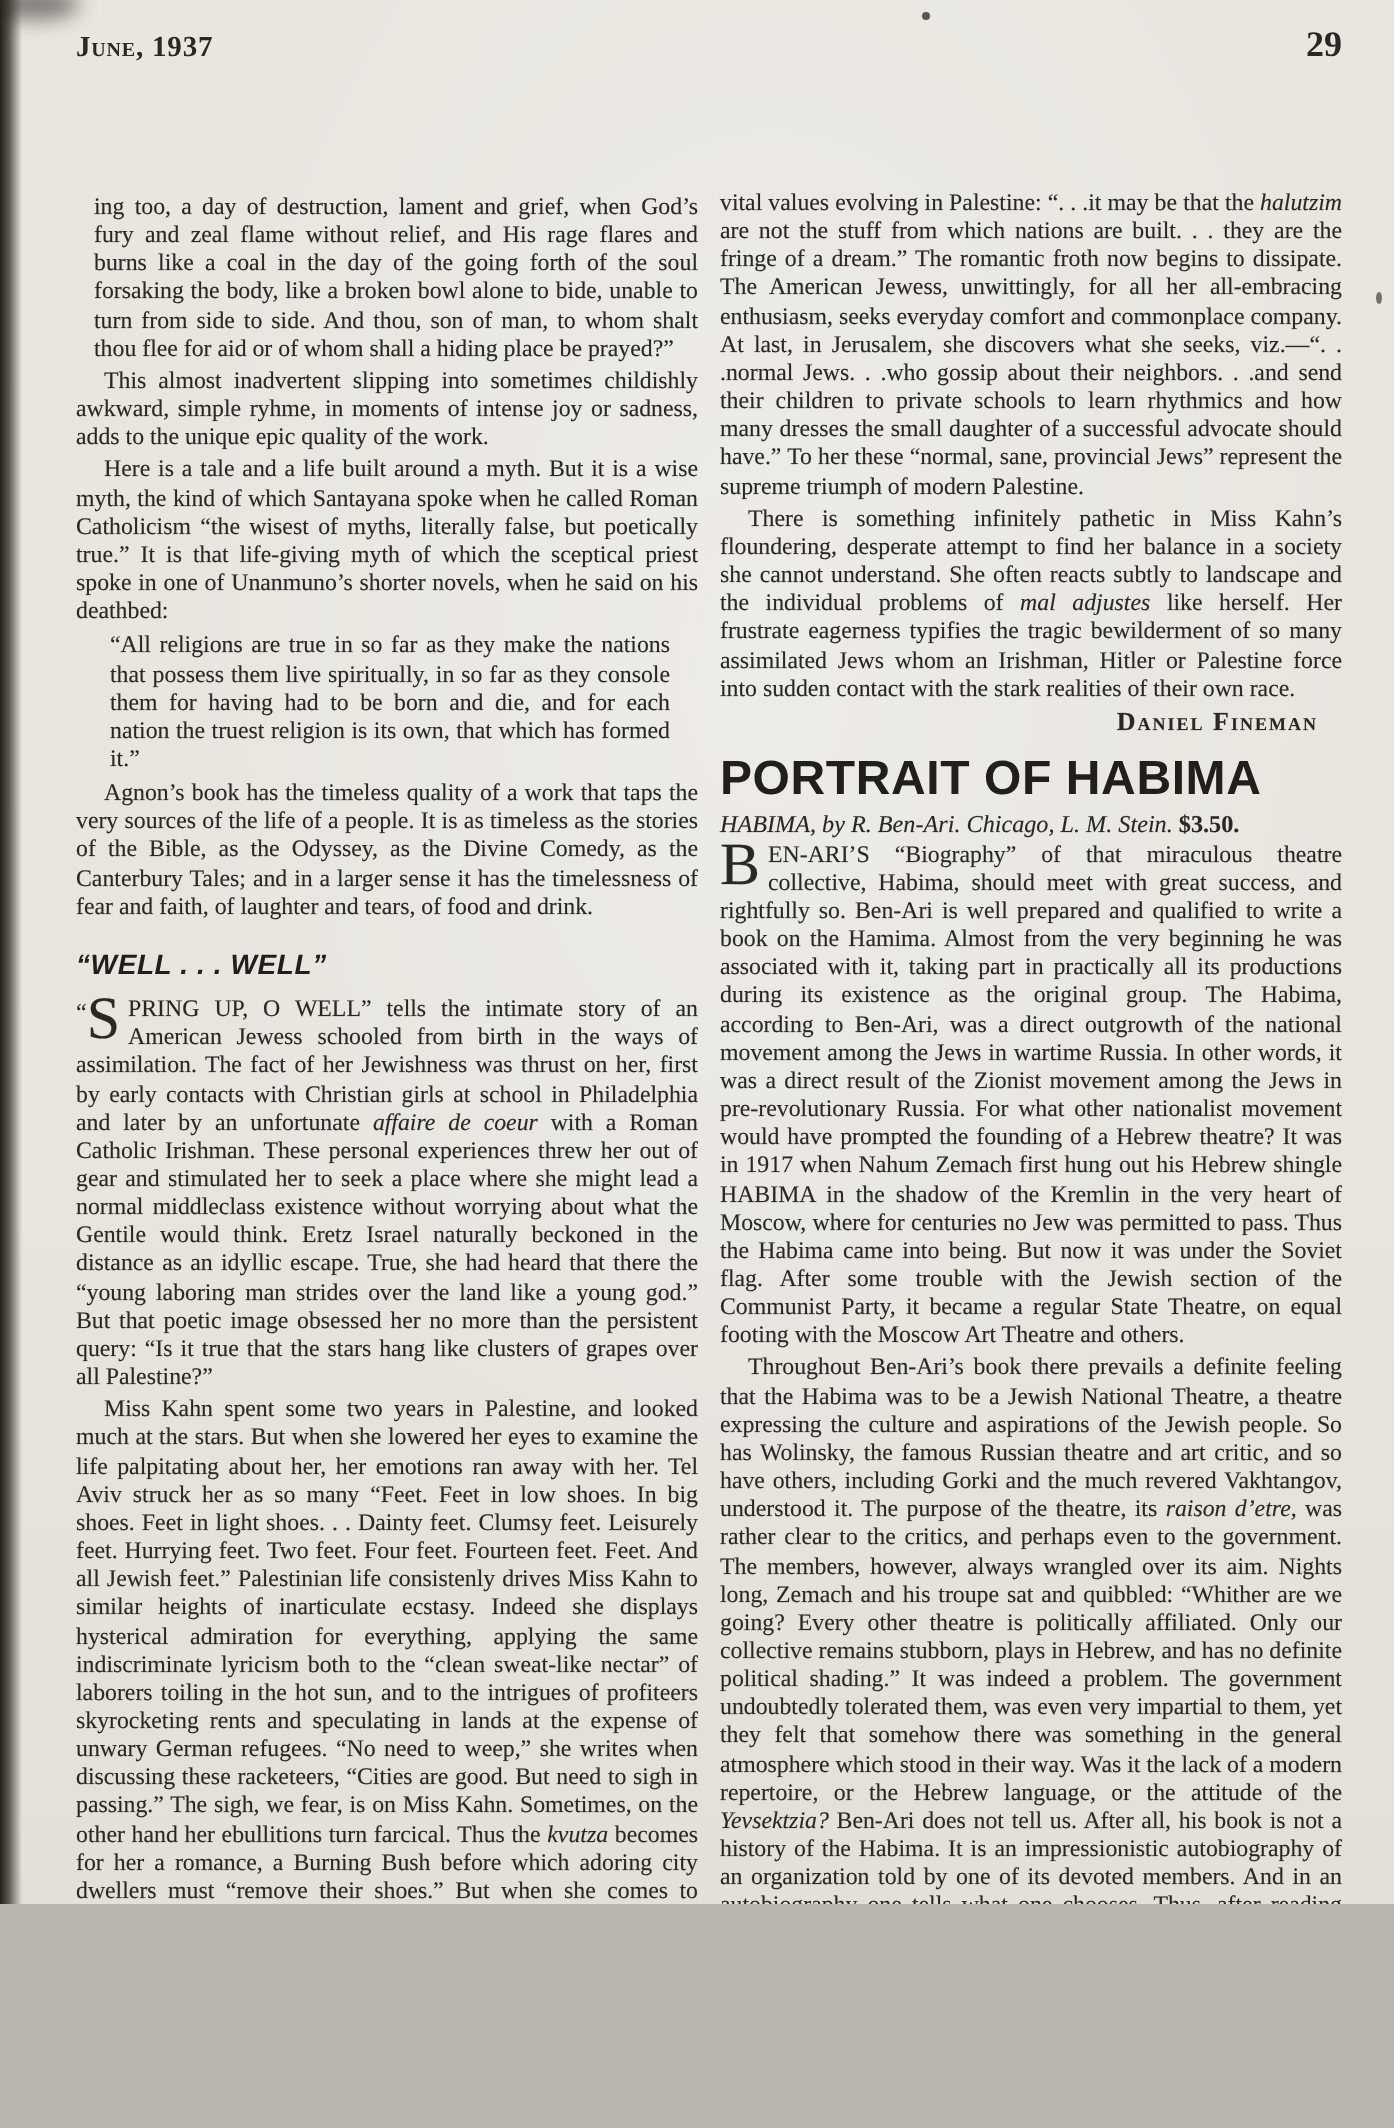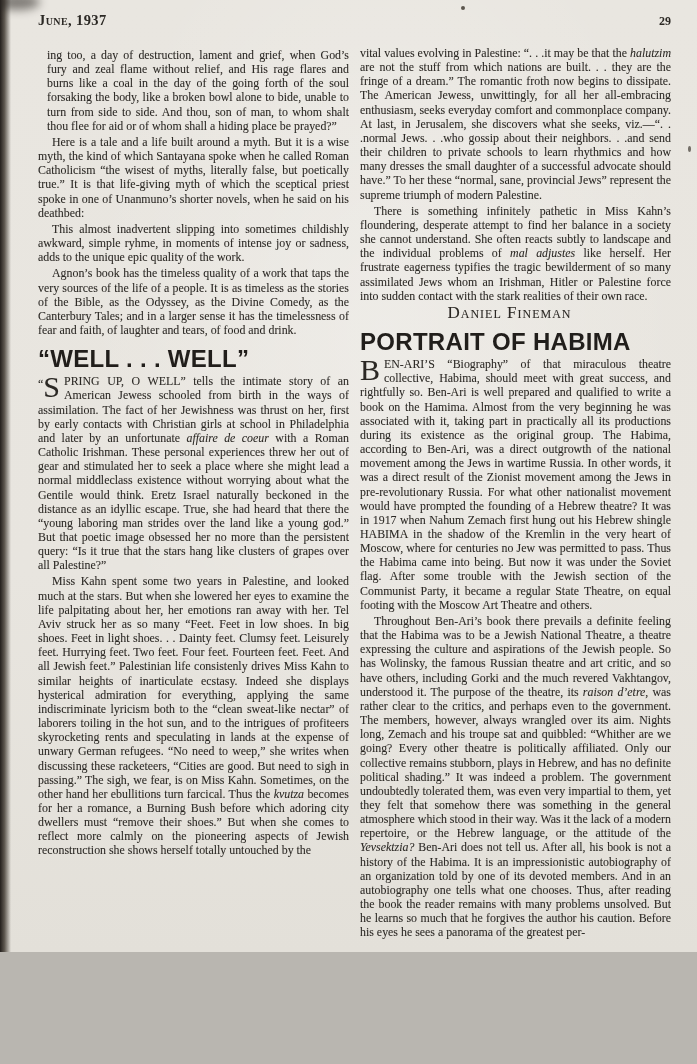--- a/index.html
+++ b/index.html
@@ -22,45 +22,45 @@
     background:#2a2622;border-radius:50%;filter:blur(5px);opacity:.55;
   }
   .speck{position:absolute;background:#423c34;border-radius:50%;}
   .speck-a{left:461px;top:6px;width:4px;height:4px;opacity:.85;}
   .speck-b{left:688px;top:146px;width:3px;height:6px;opacity:.7;}
   .page-header{
     position:absolute;top:12px;left:38px;right:26px;
     display:flex;justify-content:space-between;align-items:baseline;
   }
   .issue{font-variant:small-caps;font-weight:700;font-size:14.5px;letter-spacing:.4px;}
-  .pagenum{font-weight:700;font-size:12px;}
+  .pagenum{font-weight:700;font-size:18px;}
   .columns{
     position:absolute;top:46px;left:38px;right:26px;bottom:0;
     display:flex;gap:11px;
   }
   .col{
     width:311px;flex:0 0 311px;
     font-size:11.9px;line-height:14.15px;
-    text-align:justify;hyphens:none;
+    text-align:justify;hyphens:none;margin-top:48px;
     -webkit-text-stroke:.15px rgba(43,40,36,.45);
   }
   .col p{margin:0;}
   p.indent{text-indent:14px;margin-top:2px;}
   p.bquote{margin:2px 0 2px 9px;}
   p.bquote2{margin:3px 14px 3px 17px;}
   .byline{
-    text-align:center;font-variant:small-caps;font-weight:400;
-    letter-spacing:1px;font-size:17px;margin:3px 12px 0 0;
+    text-align:right;font-variant:small-caps;font-weight:700;
+    letter-spacing:1px;font-size:13px;margin:3px 12px 0 0;
   }
   .art-heading{
     font-family:"Liberation Sans","DejaVu Sans",sans-serif;
     font-weight:700;color:#211e1b;margin:15px 0 8px;
     letter-spacing:.3px;-webkit-text-stroke:0;
   }
-  .h-well{font-size:24px;}
+  .h-well{font-size:14px;font-style:italic;}
   .h-habima{font-size:24px;}
   .citation{margin:0 0 6px;font-size:12.1px;line-height:14.5px;}
   .citation i{font-style:italic;}
   .citation span{font-weight:600;}
   .dropcap-wrap{float:left;margin:1px 4px 0 0;white-space:nowrap;}
   .lead-q{font-size:12px;position:relative;top:-9px;}
   .dropcap{font-size:30px;line-height:24px;}
   .review-p{margin-top:2px;}
   i{}
 </style>
@@ -75,37 +75,39 @@
 
   <div class="page-header">
     <span class="issue">June, 1937</span>
     <span class="pagenum">29</span>
   </div>
 
   <div class="columns">
 
     <div class="col">
       <p class="bquote">ing too, a day of destruction, lament and grief, when God’s fury and zeal flame without relief, and His rage flares and burns like a coal in the day of the going forth of the soul forsaking the body, like a broken bowl alone to bide, unable to turn from side to side. And thou, son of man, to whom shalt thou flee for aid or of whom shall a hiding place be prayed?”</p>
+      <p class="indent">This almost inadvertent slipping into sometimes childishly awkward, simple ryhme, in moments of intense joy or sadness, adds to the unique epic quality of the work.</p>
       <p class="indent">Here is a tale and a life built around a myth.  But it is a wise myth, the kind of which Santayana spoke when he called Roman Catholicism “the wisest of myths, literally false, but poetically true.”  It is that life-giving myth of which the sceptical priest spoke in one of Unanmuno’s shorter novels, when he said on his deathbed:</p>
-      <p class="indent">This almost inadvertent slipping into sometimes childishly awkward, simple ryhme, in moments of intense joy or sadness, adds to the unique epic quality of the work.</p>
+      <p class="bquote2">“All religions are true in so far as they make the nations that possess them live spiritually, in so far as they console them for having had to be born and die, and for each nation the truest religion is its own, that which has formed it.”</p>
       <p class="indent">Agnon’s book has the timeless quality of a work that taps the very sources of the life of a people.  It is as timeless as the stories of the Bible, as the Odyssey, as the Divine Comedy, as the Canterbury Tales; and in a larger sense it has the timelessness of fear and faith, of laughter and tears, of food and drink.</p>
 
       <div class="art-heading h-well">“WELL . . . WELL”</div>
       <p class="review-p">
         <span class="dropcap-wrap"><span class="lead-q">“</span><span class="dropcap">S</span></span><span><span>PRING UP, O WELL” tells the intimate story of an American Jewess schooled from birth in the ways of assimilation.  The fact of her Jewishness was thrust on her, first by early contacts with Christian girls at school in Philadelphia and later by an unfortunate </span><i>affaire de coeur</i><span> with a Roman Catholic Irishman.  These personal experiences threw her out of gear and stimulated her to seek a place where she might lead a normal middleclass existence without worrying about what the Gentile would think.  Eretz Israel naturally beckoned in the distance as an idyllic escape.  True, she had heard that there the “young laboring man strides over the land like a young god.”  But that poetic image obsessed her no more than the persistent query: “Is it true that the stars hang like clusters of grapes over all Palestine?”</span></span>
       </p>
       <p class="indent"><span>Miss Kahn spent some two years in Palestine, and looked much at the stars.  But when she lowered her eyes to examine the life palpitating about her, her emotions ran away with her.  Tel Aviv struck her as so many “Feet.  Feet in low shoes.  In big shoes.  Feet in light shoes. . .  Dainty feet.  Clumsy feet.  Leisurely feet.  Hurrying feet.  Two feet.  Four feet.  Fourteen feet.  Feet.  And all Jewish feet.”  Palestinian life consistenly drives Miss Kahn to similar heights of inarticulate ecstasy.  Indeed she displays hysterical admiration for everything, applying the same indiscriminate lyricism both to the “clean sweat-like nectar” of laborers toiling in the hot sun, and to the intrigues of profiteers skyrocketing rents and speculating in lands at the expense of unwary German refugees.  “No need to weep,” she writes when discussing these racketeers, “Cities are good.  But need to sigh in passing.”  The sigh, we fear, is on Miss Kahn.  Sometimes, on the other hand her ebullitions turn farcical.  Thus the </span><i>kvutza</i><span> becomes for her a romance, a Burning Bush before which adoring city dwellers must “remove their shoes.”  But when she comes to reflect more calmly on the pioneering aspects of Jewish reconstruction she shows herself totally untouched by the</span></p>
     </div>
 
     <div class="col">
       <p><span>vital values evolving in Palestine: “. . .it may be that the </span><i>halutzim</i><span> are not the stuff from which nations are built. . . they are the fringe of a dream.”  The romantic froth now begins to dissipate.  The American Jewess, unwittingly, for all her all-embracing enthusiasm, seeks everyday comfort and commonplace company.  At last, in Jerusalem, she discovers what she seeks, viz.—“. . .normal Jews. . .who gossip about their neighbors. . .and send their children to private schools to learn rhythmics and how many dresses the small daughter of a successful advocate should have.”  To her these “normal, sane, provincial Jews” represent the supreme triumph of modern Palestine.</span></p>
       <p class="indent"><span>There is something infinitely pathetic in Miss Kahn’s floundering, desperate attempt to find her balance in a society she cannot understand.  She often reacts subtly to landscape and the individual problems of </span><i>mal adjustes</i><span> like herself.  Her frustrate eagerness typifies the tragic bewilderment of so many assimilated Jews whom an Irishman, Hitler or Palestine force into sudden contact with the stark realities of their own race.</span></p>
       <div class="byline">Daniel Fineman</div>
 
       <div class="art-heading h-habima">PORTRAIT OF HABIMA</div>
+      <p class="citation"><i>HABIMA, by R. Ben-Ari.  Chicago, L. M. Stein.  </i><span>$3.50.</span></p>
       <p class="review-p">
         <span class="dropcap-wrap"><span class="dropcap">B</span></span><span><span>EN-ARI’S “Biography” of that miraculous theatre collective, Habima, should meet with great success, and rightfully so.  Ben-Ari is well prepared and qualified to write a book on the Hamima.  Almost from the very beginning he was associated with it, taking part in practically all its productions during its existence as the original group.  The Habima, according to Ben-Ari, was a direct outgrowth of the national movement among the Jews in wartime Russia.  In other words, it was a direct result of the Zionist movement among the Jews in pre-revolutionary Russia.  For what other nationalist movement would have prompted the founding of a Hebrew theatre?  It was in 1917 when Nahum Zemach first hung out his Hebrew shingle HABIMA in the shadow of the Kremlin in the very heart of Moscow, where for centuries no Jew was permitted to pass.  Thus the Habima came into being.  But now it was under the Soviet flag.  After some trouble with the Jewish section of the Communist Party, it became a regular State Theatre, on equal footing with the Moscow Art Theatre and others.</span></span>
       </p>
       <p class="indent"><span>Throughout Ben-Ari’s book there prevails a definite feeling that the Habima was to be a Jewish National Theatre, a theatre expressing the culture and aspirations of the Jewish people. So has Wolinsky, the famous Russian theatre and art critic, and so have others, including Gorki and the much revered Vakhtangov, understood it.  The purpose of the theatre, its </span><i>raison d’etre</i><span>, was rather clear to the critics, and perhaps even to the government.  The members, however, always wrangled over its aim.  Nights long, Zemach and his troupe sat and quibbled: “Whither are we going?  Every other theatre is politically affiliated. Only our collective remains stubborn, plays in Hebrew, and has no definite political shading.”  It was indeed a problem.  The government undoubtedly tolerated them, was even very impartial to them, yet they felt that somehow there was something in the general atmosphere which stood in their way.  Was it the lack of a modern repertoire, or the Hebrew language, or the attitude of the </span><i>Yevsektzia?</i><span>  Ben-Ari does not tell us.  After all, his book is not a history of the Habima.  It is an impressionistic autobiography of an organization told by one of its devoted members.  And in an autobiography one tells what one chooses.  Thus, after reading the book the reader remains with many problems unsolved.  But he learns so much that he forgives the author his caution.  Before his eyes he sees a panorama of the greatest per-</span></p>
     </div>
 
   </div>
 </div>
 
 </body></html>

